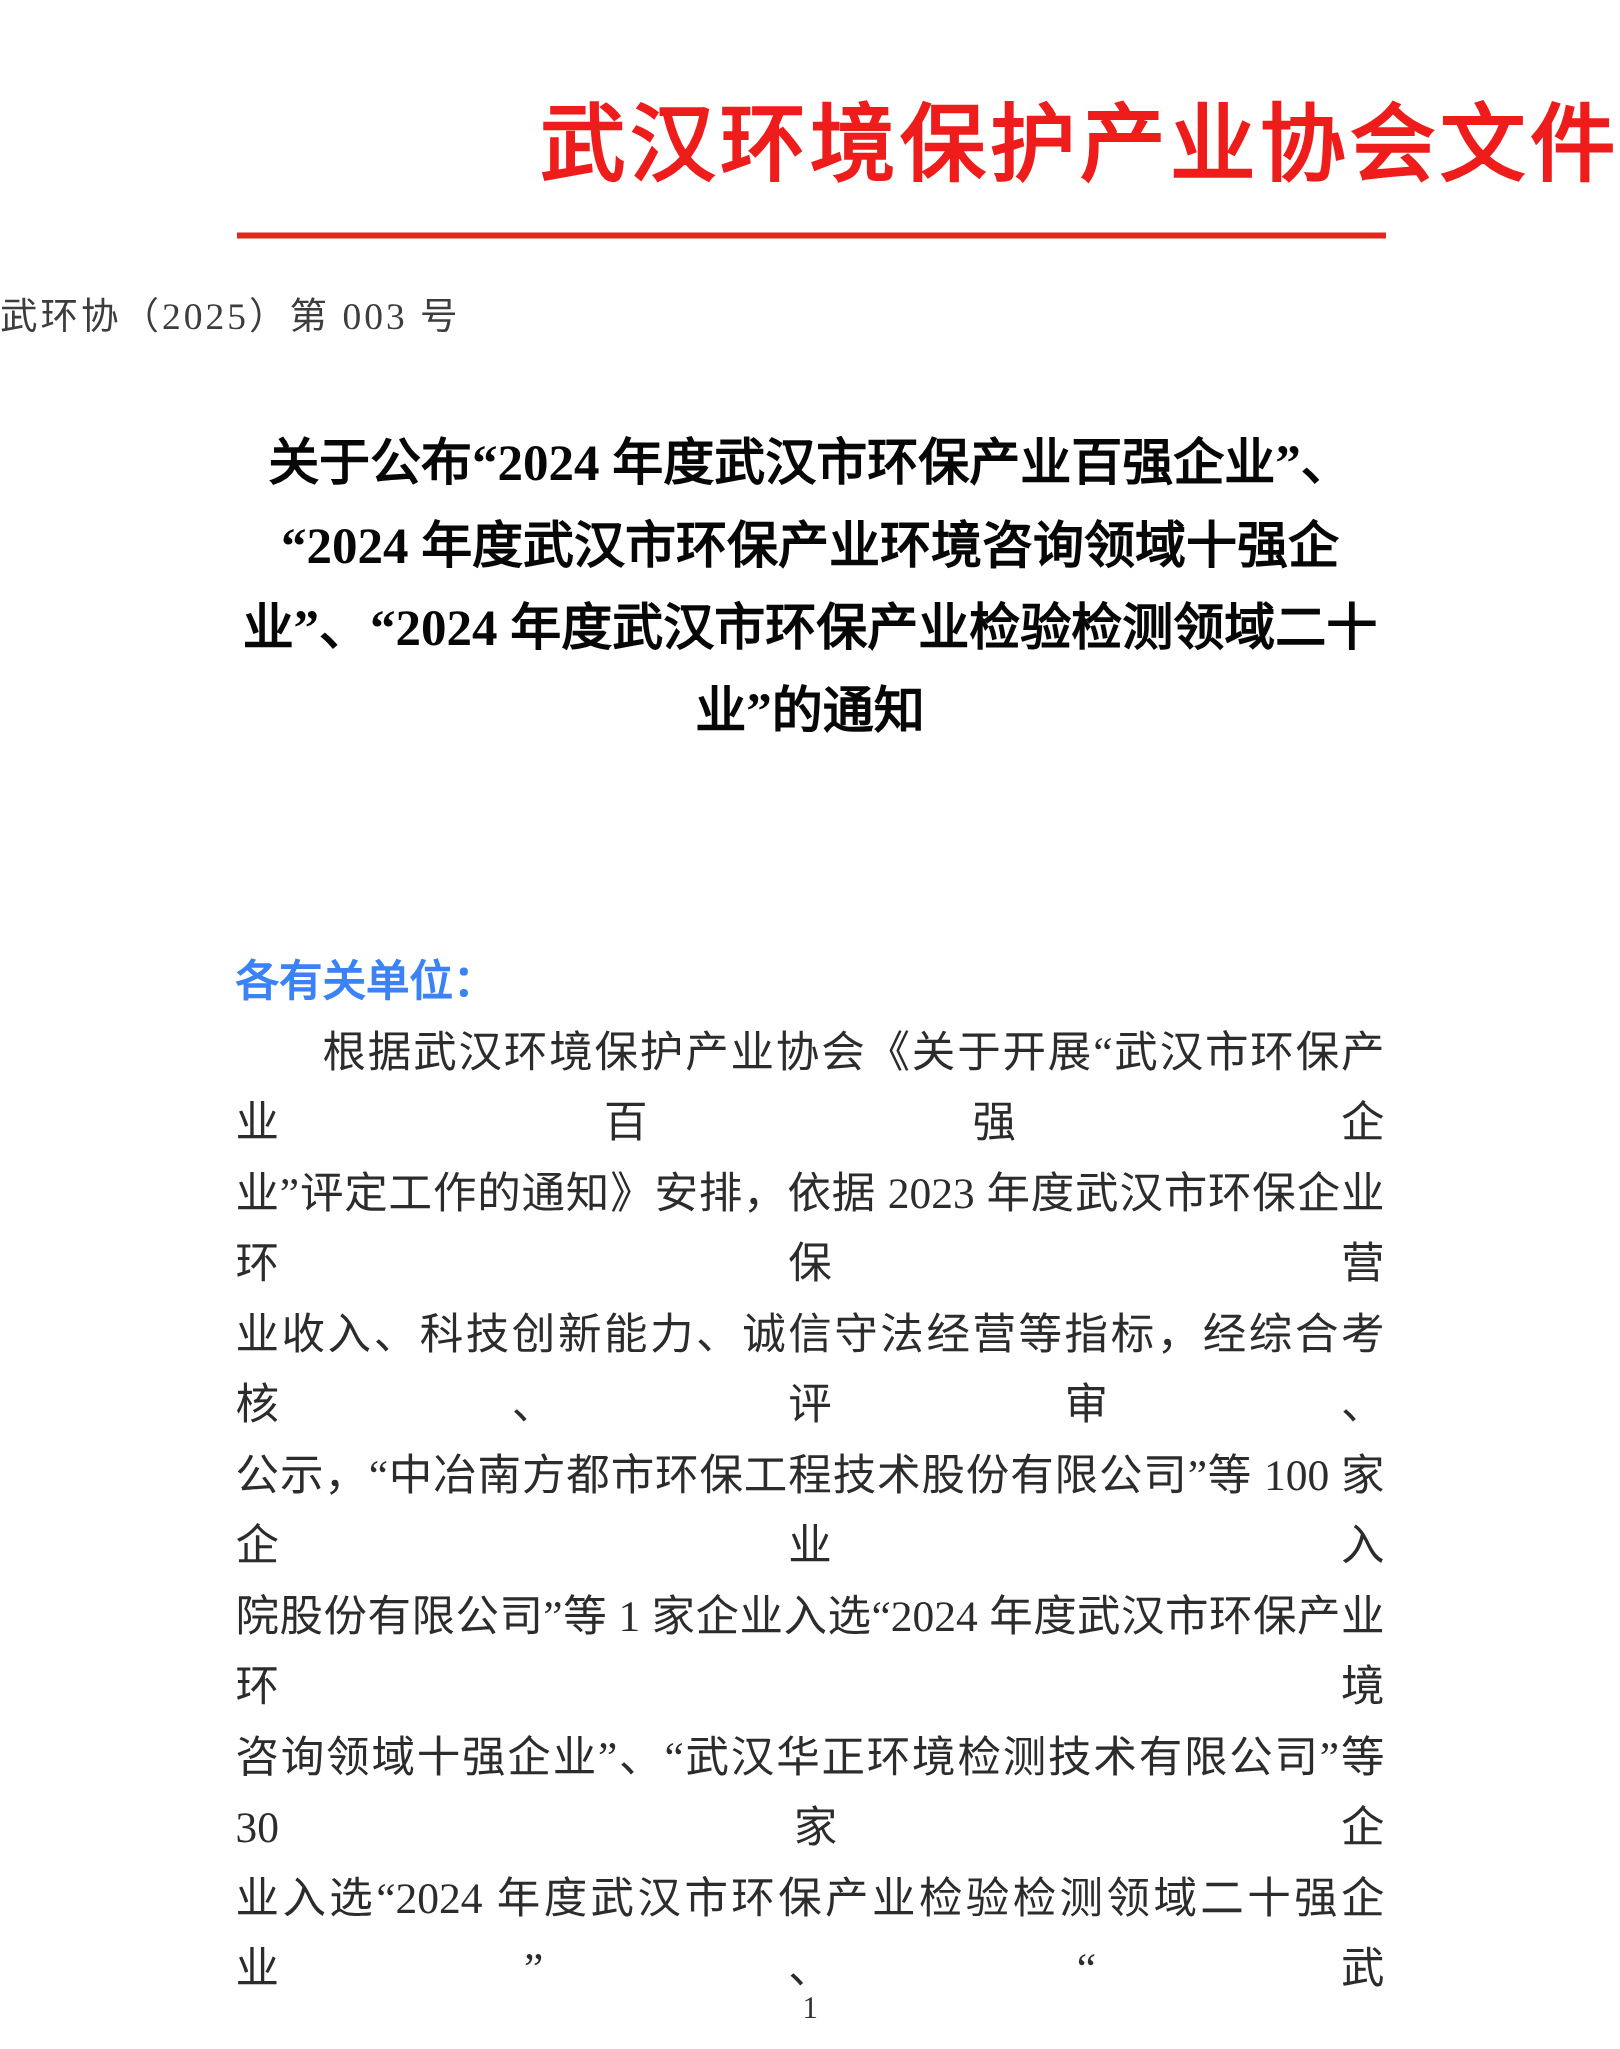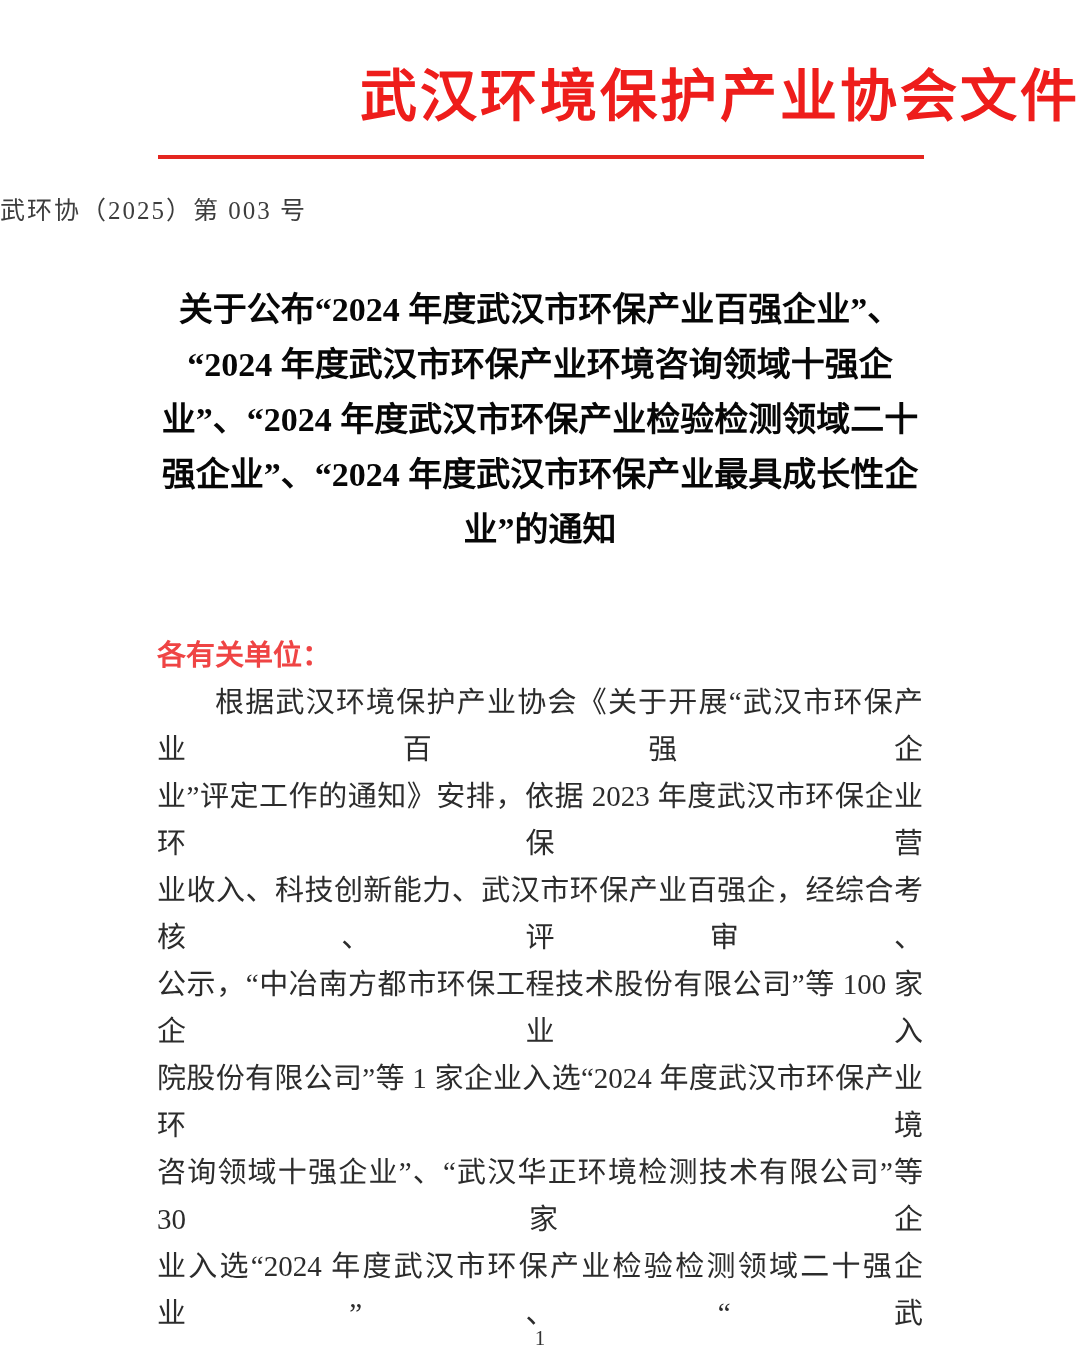--- a/index.html
+++ b/index.html
@@ -75,21 +75,21 @@
   }
   .full {
     text-align: justify;
     text-align-last: justify;
   }
   .indent {
     text-indent: 2em;
   }
   .salutation {
     font-weight: bold;
-    color: #ef4444;
+    color: #3b82f6;
   }
   .page-number {
     position: absolute;
     top: 1326px;
     left: 0;
     width: 100%;
     text-align: center;
     font-size: 21px;
     color: #333333;
   }
@@ -102,30 +102,29 @@
   <div class="org-title">武汉环境保护产业协会文件</div>
 
   <div class="red-line"></div>
 
   <div class="doc-number">武环协（2025）第 003 号</div>
 
   <div class="notice-title">
     <div class="t-line">关于公布“2024 年度武汉市环保产业百强企业”、</div>
     <div class="t-line">“2024 年度武汉市环保产业环境咨询领域十强企</div>
     <div class="t-line">业”、“2024 年度武汉市环保产业检验检测领域二十</div>
-    <div class="t-line">强企业”、“2024 年度武汉市环保产业最具成长性企</div>
     <div class="t-line">业”的通知</div>
   </div>
 
   <div class="body-block">
     <div class="line salutation">各有关单位：</div>
 
     <div class="line full indent">根据武汉环境保护产业协会《关于开展“武汉市环保产业百强企</div>
     <div class="line full">业”评定工作的通知》安排，依据 2023 年度武汉市环保企业环保营</div>
-    <div class="line full">业收入、科技创新能力、武汉市环保产业百强企，经综合考核、评审、</div>
+    <div class="line full">业收入、科技创新能力、诚信守法经营等指标，经综合考核、评审、</div>
     <div class="line full">公示，“中冶南方都市环保工程技术股份有限公司”等 100 家企业入</div>
     <div class="line full">院股份有限公司”等 1 家企业入选“2024 年度武汉市环保产业环境</div>
     <div class="line full">咨询领域十强企业”、“武汉华正环境检测技术有限公司”等 30 家企</div>
     <div class="line full">业入选“2024 年度武汉市环保产业检验检测领域二十强企业”、“武</div>
 
   </div>
 
   <div class="page-number">1</div>
 
 </div>

